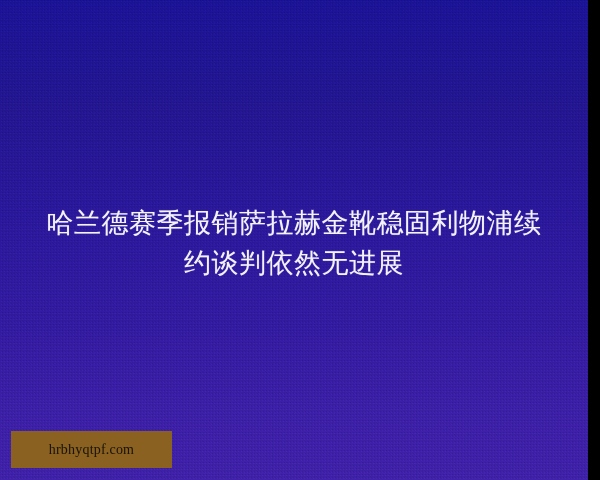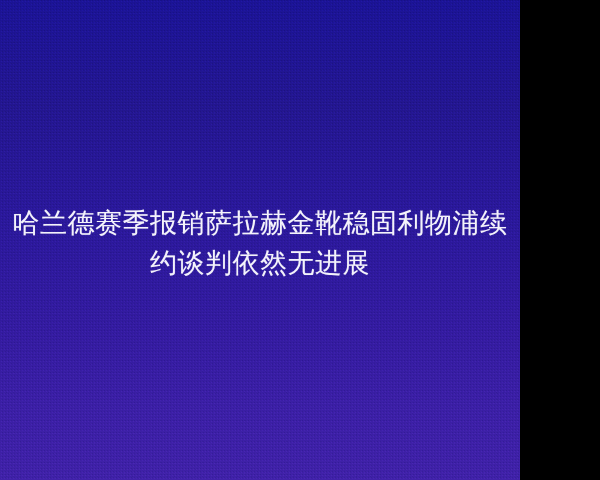--- a/index.html
+++ b/index.html
@@ -2,21 +2,21 @@
 <html><head>
 <meta charset="utf-8">
 <style>
   html, body {
     margin: 0;
     padding: 0;
     background: #000;
   }
   #stage {
     position: relative;
-    width: 520px;
+    width: 588px;
     height: 480px;
     overflow: hidden;
     font-family: Liberation Serif, serif;
     background: linear-gradient(180deg,
         #1b1396 0%,
         #231690 22%,
         #2a189b 45%,
         #331ba0 68%,
         #3b1fa6 85%,
         #3f21a8 100%);
@@ -84,14 +84,17 @@
 <body>
 
 <div id="stage">
 
   <div id="noise"></div>
   <div id="noise2"></div>
 
   <div id="headline">哈兰德赛季报销萨拉赫金靴稳固利物浦续
 约谈判依然无进展</div>
 
+  <div id="watermark">
+    <span id="watermark-text">hrbhyqtpf.com</span>
+  </div>
 
 </div>
 
 </body></html>

